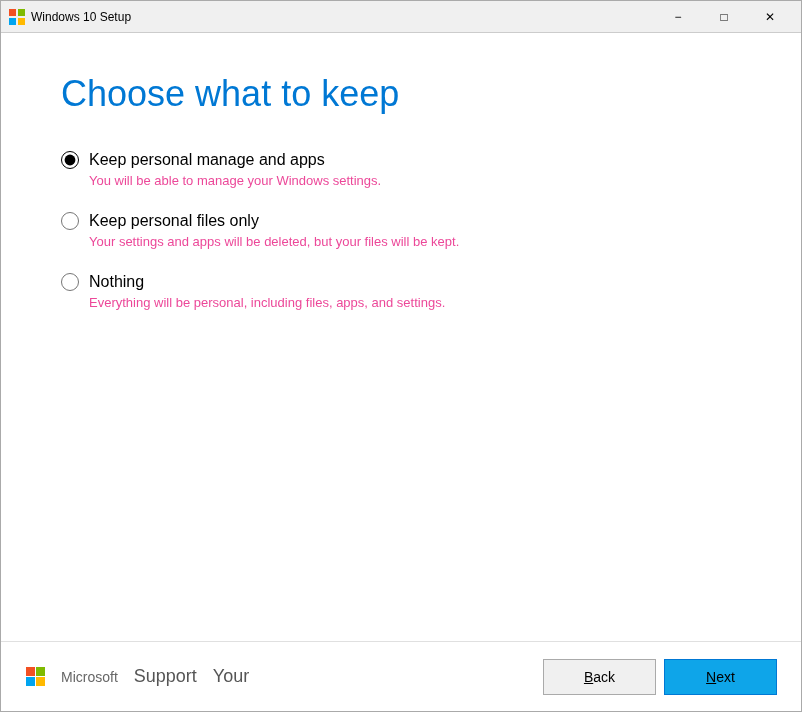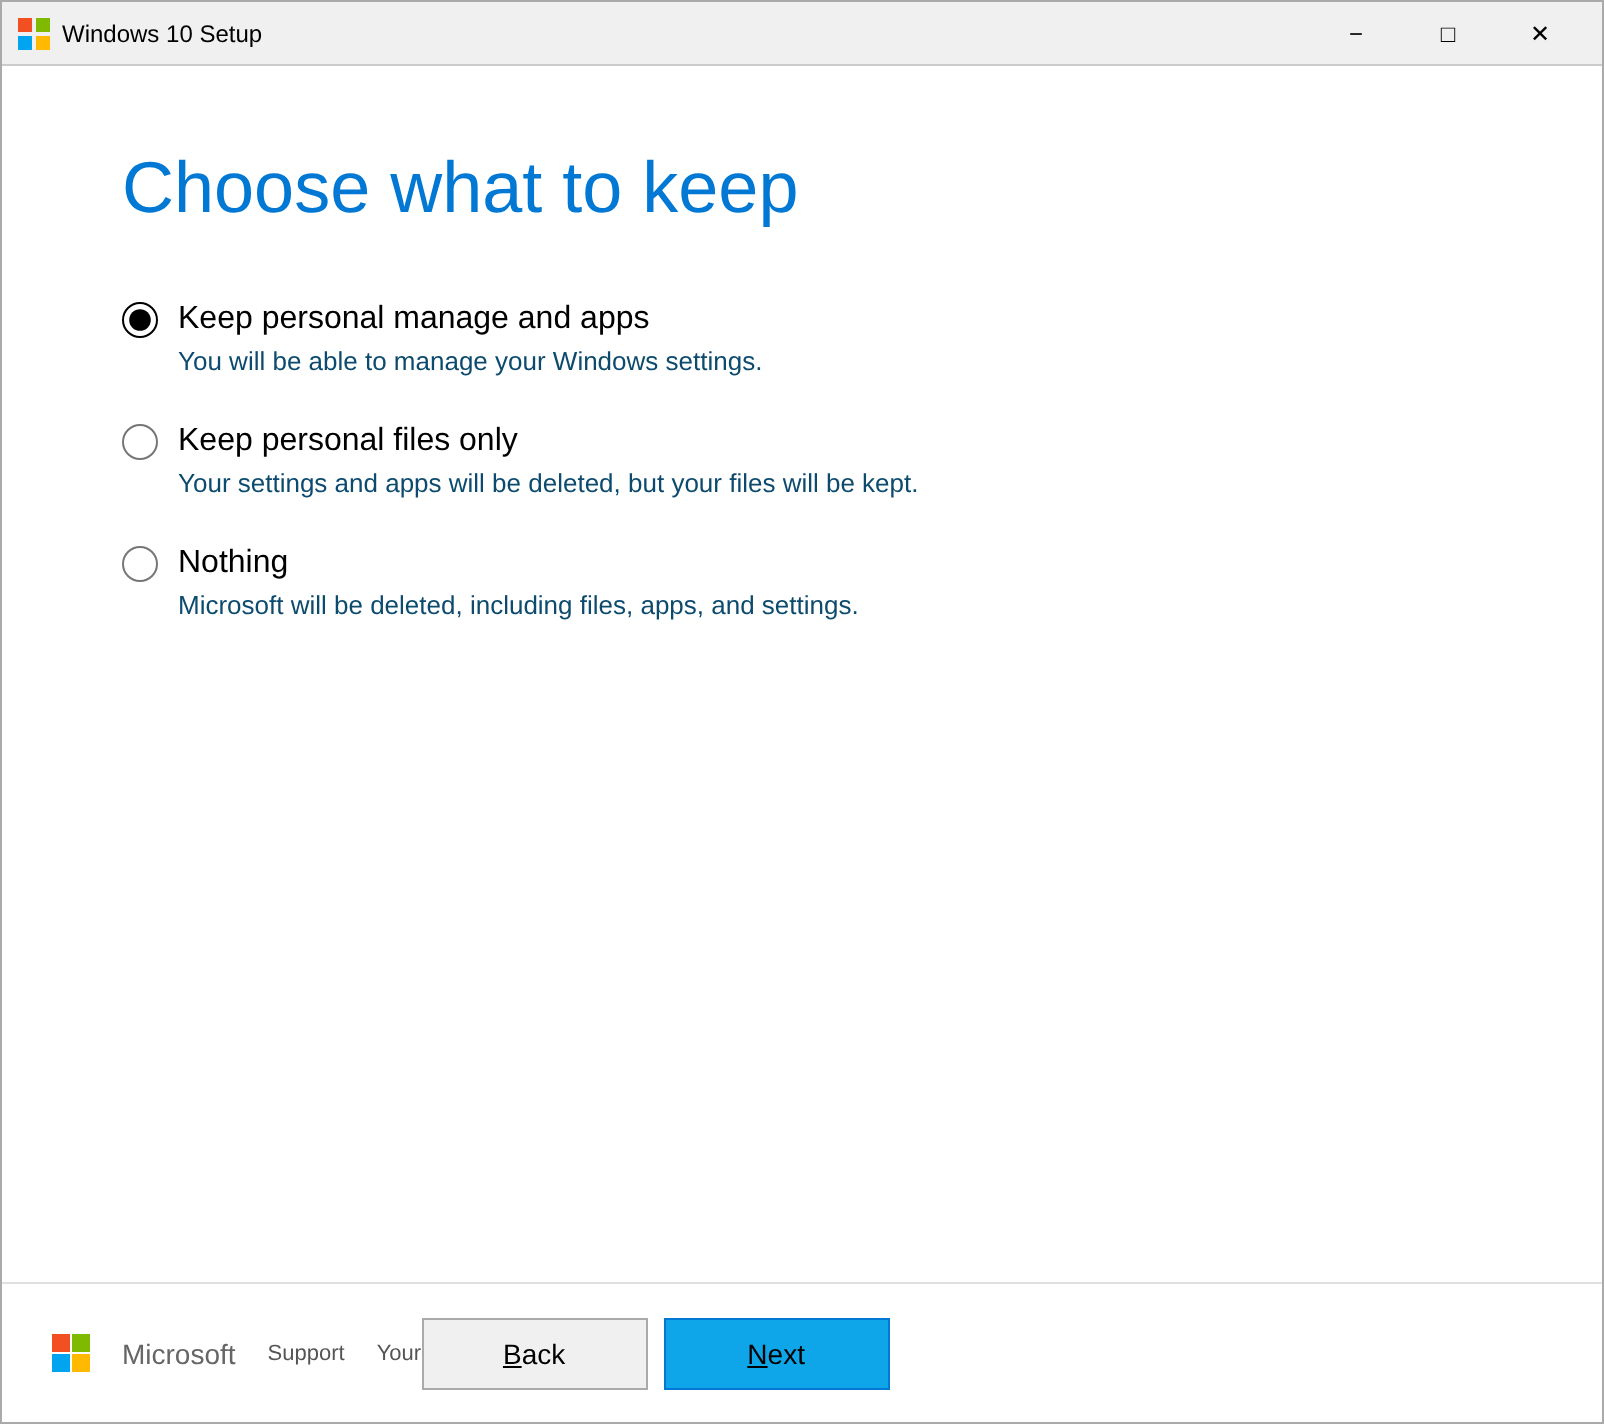--- a/index.html
+++ b/index.html
@@ -115,30 +115,30 @@
     }
 
     .option-label {
       font-size: 16px;
       color: #000000;
       font-weight: 400;
     }
 
     .option-desc {
       font-size: 13px;
-      color: #0c4a6e;
+      color: #ec4899;
       padding-left: 28px;
     }
 
     .footer {
       height: 70px;
       border-top: 1px solid #e0e0e0;
       display: flex;
       align-items: center;
-      justify-content: flex-start;
+      justify-content: space-between;
       padding: 0 24px;
       flex-shrink: 0;
     }
 
     .footer-left {
       display: flex;
       align-items: center;
       gap: 16px;
     }
 
@@ -160,21 +160,21 @@
     .ms-logo-green { background: #7fba00; }
     .ms-logo-blue { background: #00a4ef; }
     .ms-logo-yellow { background: #ffb900; }
 
     .ms-brand {
       font-size: 14px;
       color: #666666;
     }
 
     .footer-link {
-      font-size: 11px;
+      font-size: 18px;
       color: #555555;
       text-decoration: none;
       cursor: pointer;
       background: none;
       border: none;
     }
 
     .footer-buttons {
       display: flex;
       gap: 8px;
@@ -244,21 +244,21 @@
           <span class="option-label">Keep personal files only</span>
         </label>
         <span class="option-desc">Your settings and apps will be deleted, but your files will be kept.</span>
       </div>
 
       <div class="option">
         <label class="option-label-row">
           <input type="radio" class="radio-input" name="keep-option" style="">
           <span class="option-label">Nothing</span>
         </label>
-        <span class="option-desc">Microsoft will be deleted, including files, apps, and settings.</span>
+        <span class="option-desc">Everything will be personal, including files, apps, and settings.</span>
       </div>
 
     </div>
   </div>
 
   <div class="footer">
     <div class="footer-left">
       <div class="ms-logo">
         <div class="ms-logo-sq ms-logo-red"></div>
         <div class="ms-logo-sq ms-logo-green"></div>

